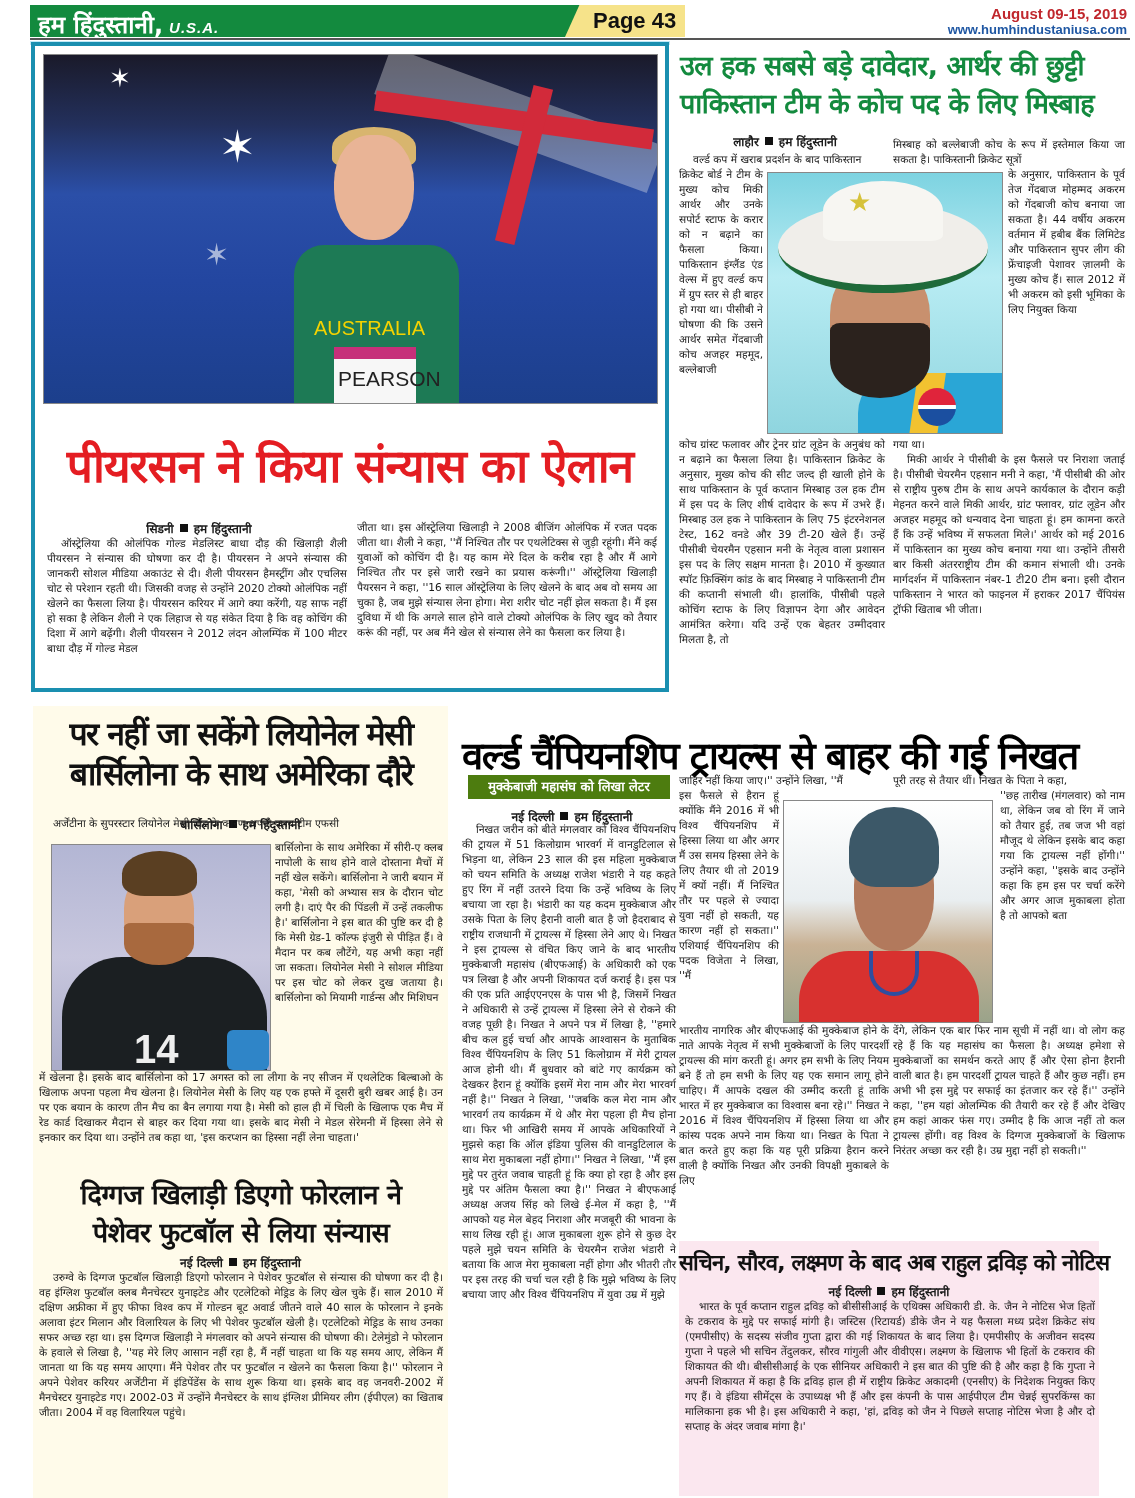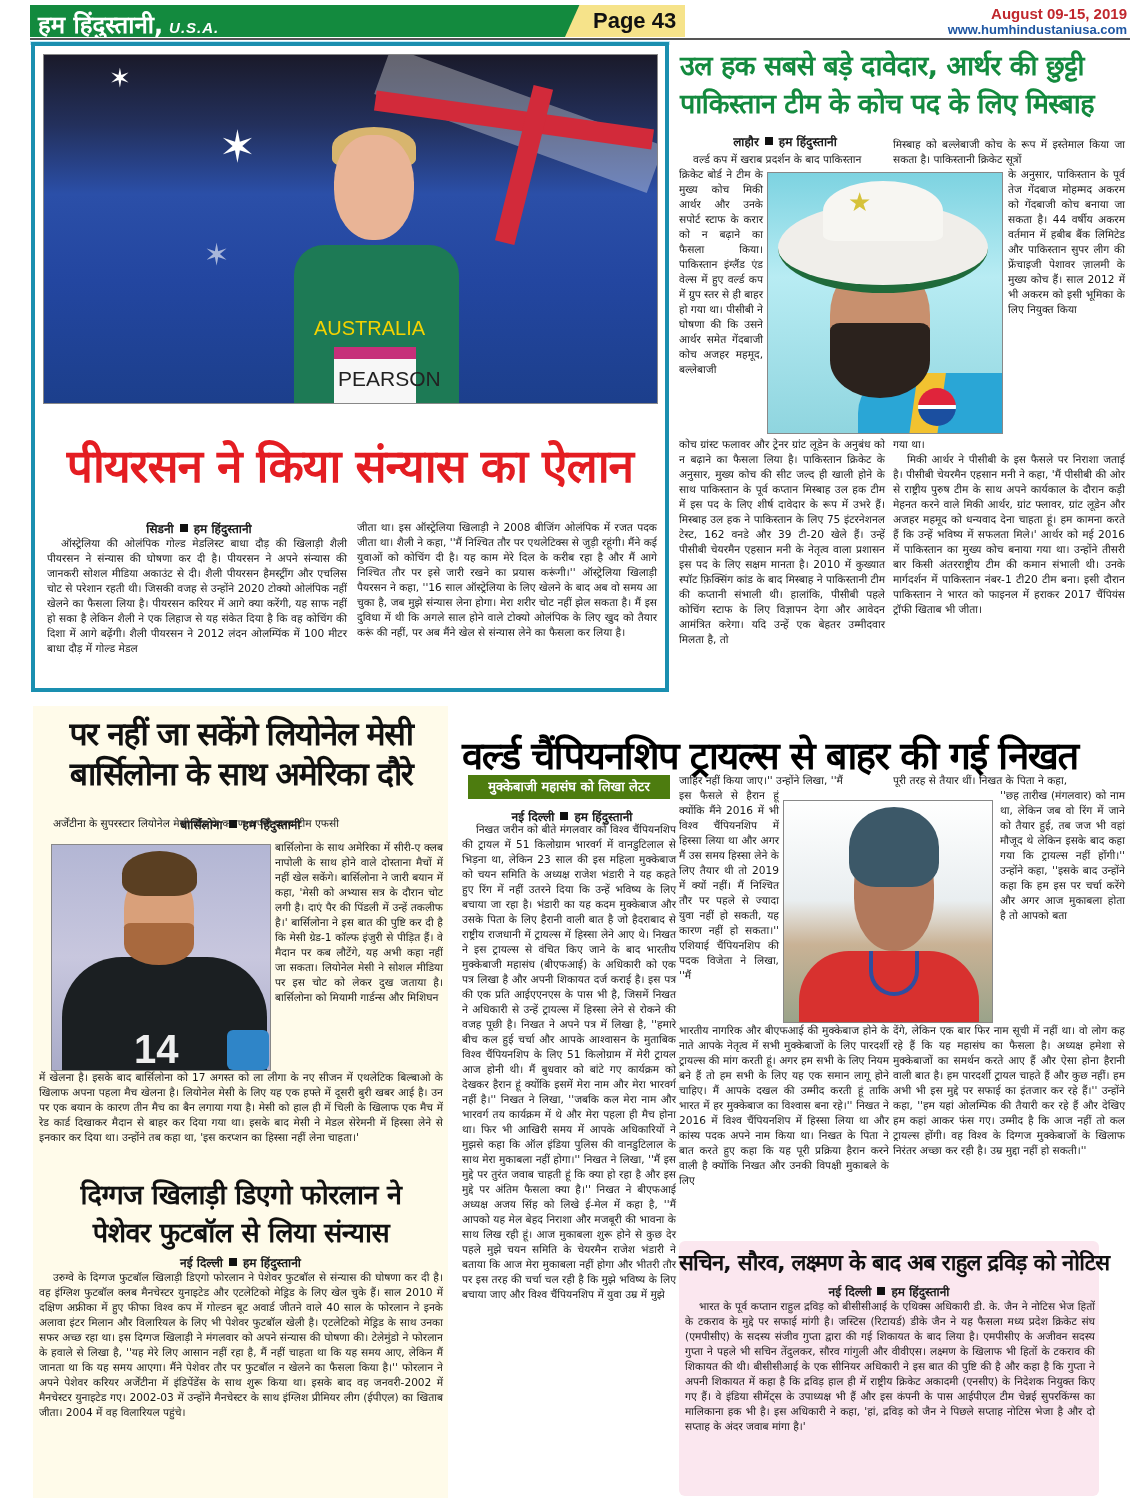--- a/index.html
+++ b/index.html
@@ -99,21 +99,21 @@
   .nikhat-photo { left: 783px; top: 800px; width: 210px; height: 223px; background: linear-gradient(180deg,#ffffff 0%, #e9eef0 45%, #c9b295 65%, #9aa38a 100%); }
   .n-hair { position: absolute; left: 65px; top: 6px; width: 90px; height: 80px; background: #3c5868; border-radius: 50% 50% 30% 30%; }
   .n-face { position: absolute; left: 70px; top: 40px; width: 80px; height: 110px; background: #b2795c; border-radius: 40% 40% 48% 48%; }
   .n-shirt { position: absolute; left: 15px; top: 150px; width: 180px; height: 75px; background: #d8312f; border-radius: 50px 50px 0 0; }
   .n-ribbon { position: absolute; left: 85px; top: 150px; width: 50px; height: 45px; border: 4px solid #2f4ea0; border-top: none; border-radius: 0 0 30px 30px; }
   .nikhat-right-narrow { left: 1000px; top: 788px; width: 125px; }
   .nikhat-bot1 { left: 679px; top: 1023px; width: 210px; }
   .nikhat-bot2 { left: 893px; top: 1023px; width: 232px; }
 
   
-  .dravid-box { position: absolute; left: 679px; top: 1241px; width: 420px; height: 255px; background: #fbe7ef; border-radius: 6px; }
+  .dravid-box { position: absolute; left: 679px; top: 1241px; width: 420px; height: 255px; background: #fbe7ef; }
   .dravid-headline { position: absolute; left: 0; top: 6px; width: 420px; text-align: center; font-weight: bold; font-size: 22px; line-height: 32px; color: #111; white-space: nowrap; letter-spacing: -0.8px; }
   .dravid-dateline { position: absolute; left: 0; top: 42px; width: 420px; }
   .dravid-text { left: 6px; top: 58px; width: 410px; }
 </style>
 </head>
 <body>
 
 <div class="masthead">
   <div class="mast-bar">
     <div class="mast-title">

